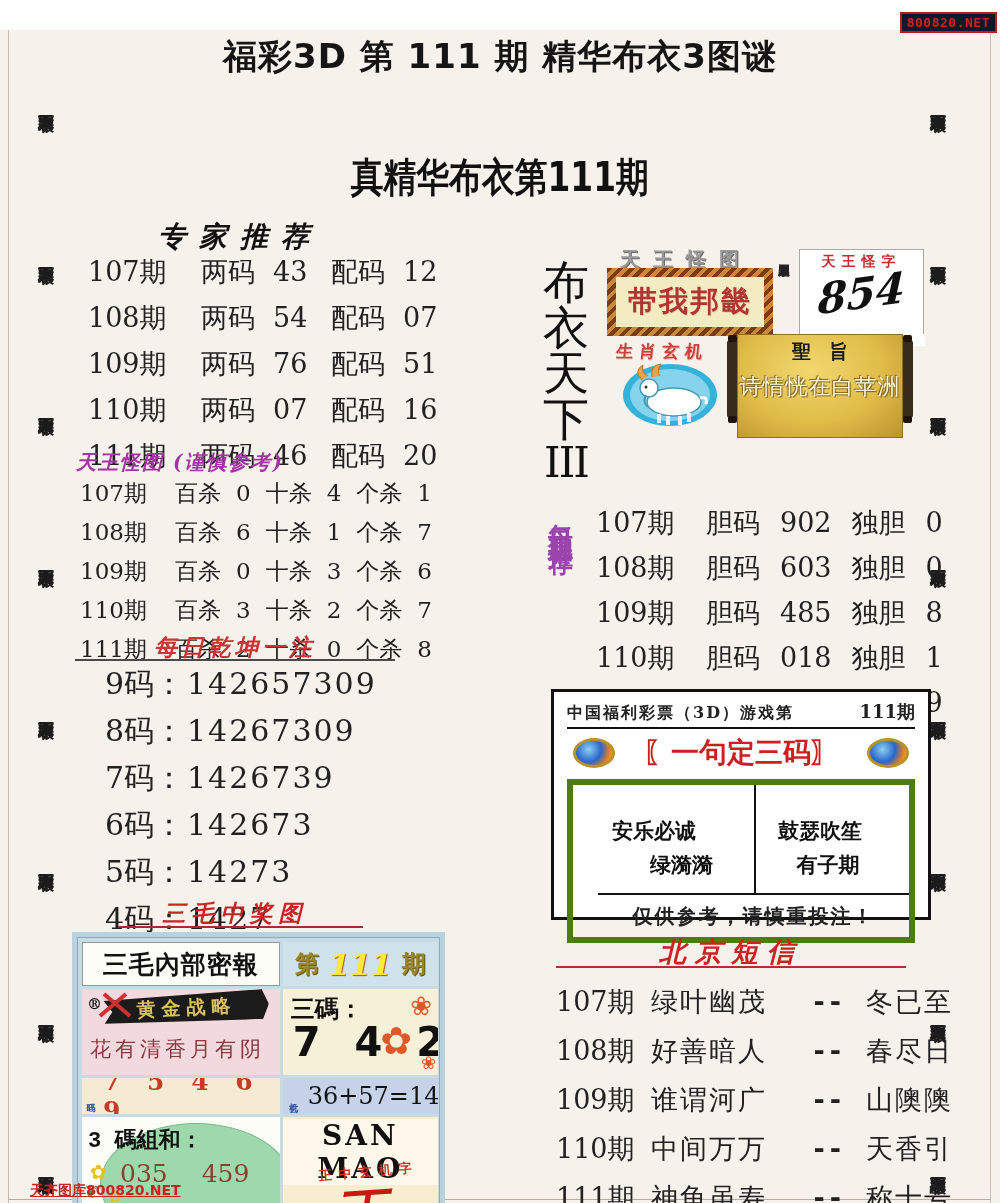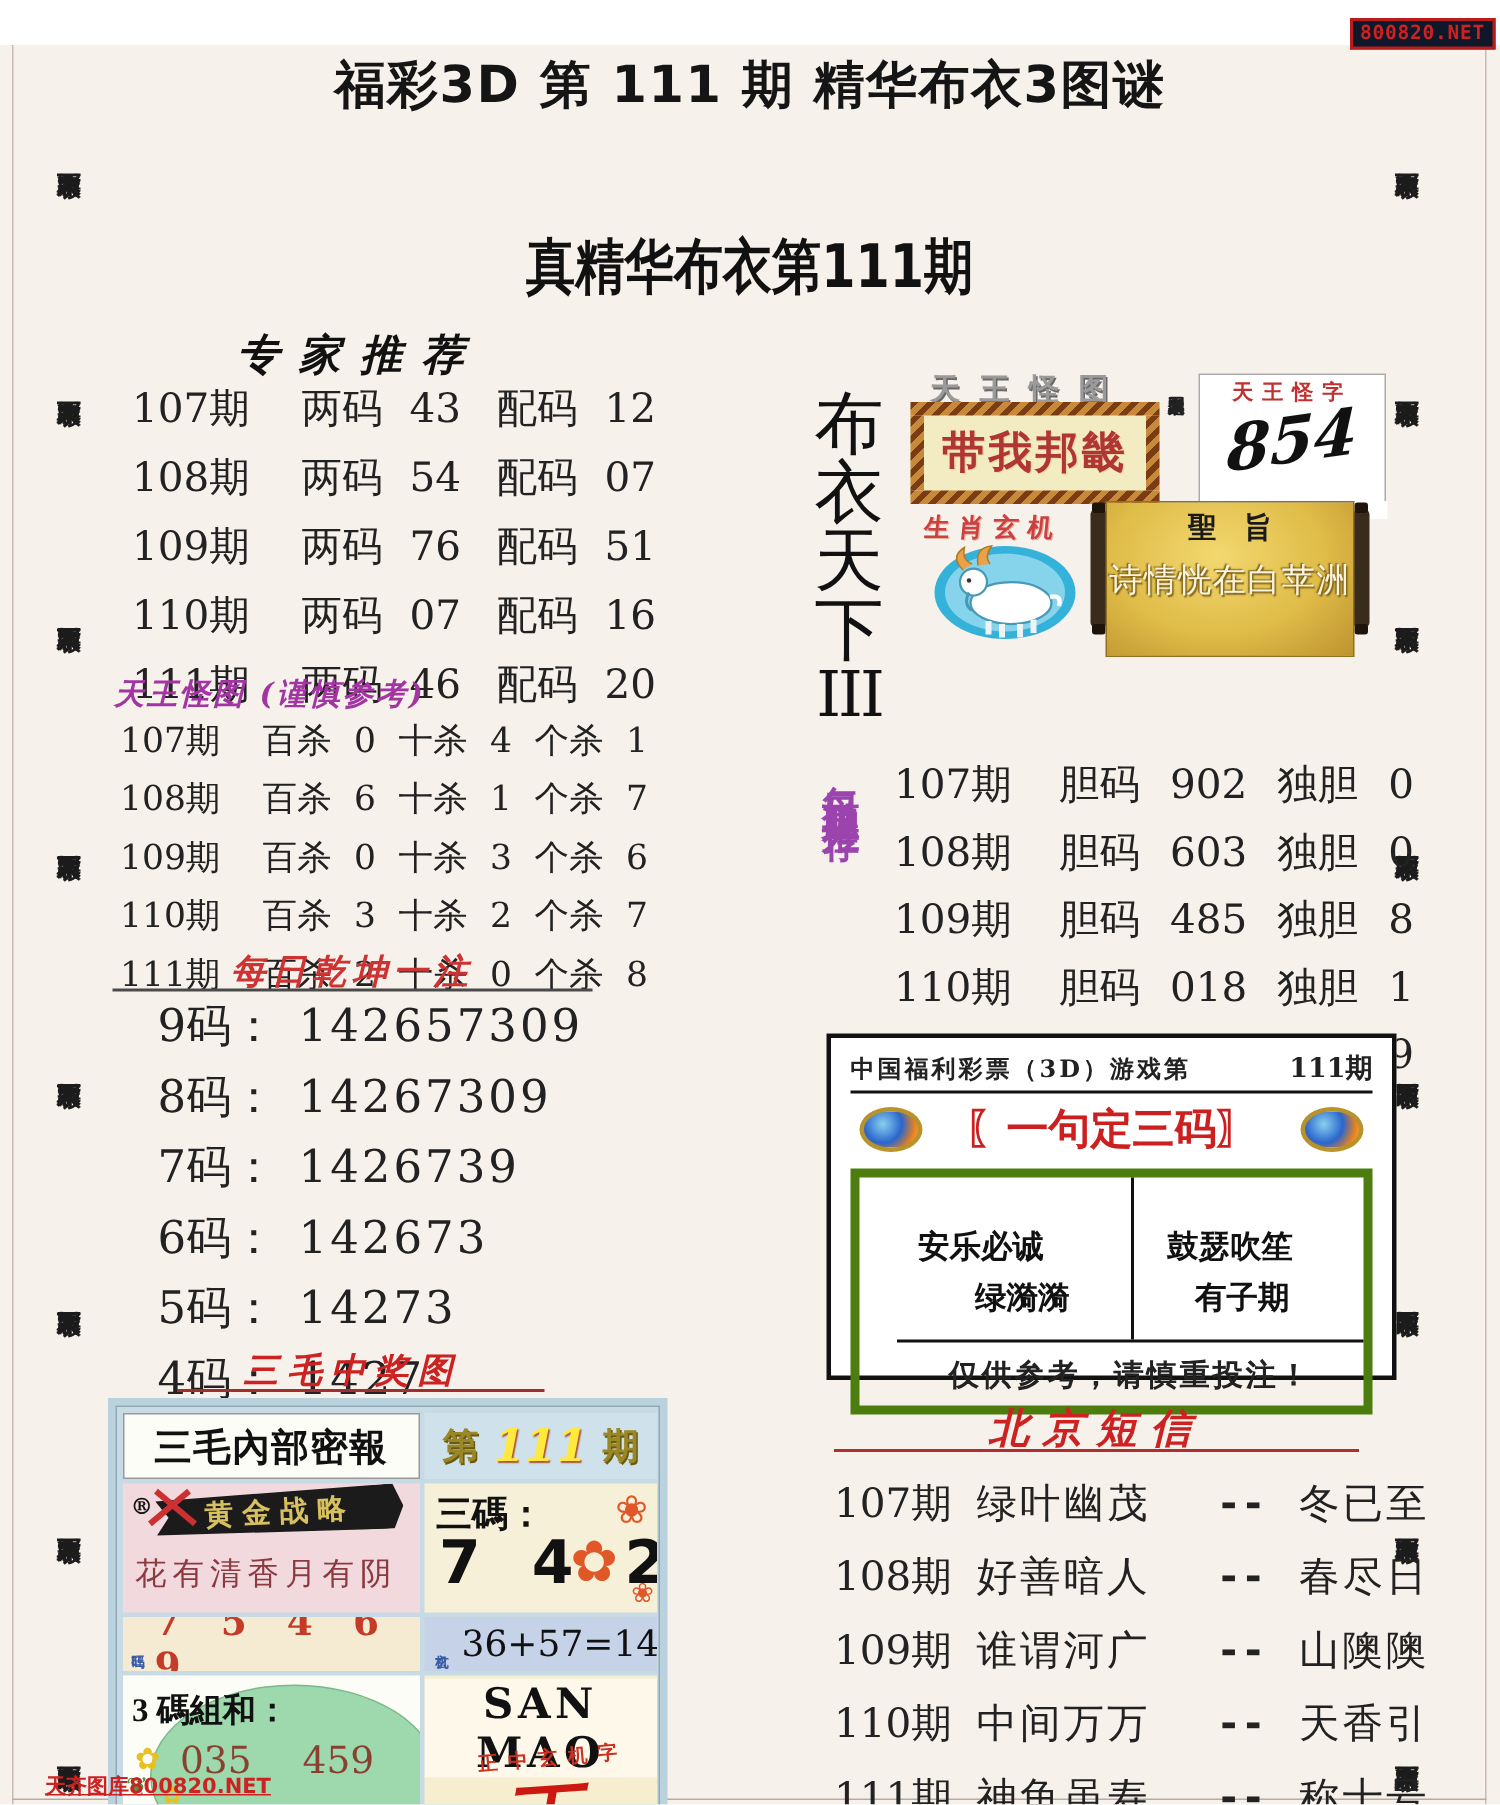--- a/index.html
+++ b/index.html
@@ -37,21 +37,21 @@
   .kill-title{left:76px;top:449px;font-size:20px;font-weight:bold;font-style:italic;
               color:#a335a3;letter-spacing:2px;}
   .kill-rows{left:80px;top:478px;display:flex;flex-direction:column;gap:8px;font-size:23px;}
   .krow{display:flex;gap:15px;align-items:baseline;}
   .krow .iss{width:80px;}
   
   .qk-title{left:90px;top:632px;width:290px;text-align:center;color:#cc3333;font-weight:bold;
             font-style:italic;font-size:23px;letter-spacing:4px;}
   .qk-line{left:75px;top:659px;width:320px;height:2px;background:#4a4a4a;}
   .qk-rows{left:105px;top:664px;display:flex;flex-direction:column;gap:6px;font-size:30px;}
-  .qrow{display:flex;gap:12px;align-items:baseline;}
+  .qrow{display:flex;align-items:baseline;}
   .qrow .lab{min-width:82px;}
   .qrow .val{letter-spacing:2px;}
   
   .sm-title{left:95px;top:898px;width:280px;text-align:center;color:#cc2222;font-weight:bold;
             font-style:italic;font-size:23px;letter-spacing:6px;}
   .sm-line{left:118px;top:926px;width:245px;height:2px;background:#a03030;}
   .sm-frame{left:72px;top:932px;width:373px;height:288px;background:#b9d2de;padding:5px;box-sizing:border-box;}
   .sm-inner{width:100%;height:100%;box-sizing:border-box;background:#c8dae4;border:1px solid #8fa9b5;
             padding:4px;display:grid;grid-template-columns:56% 44%;grid-template-rows:44px 86px 36px auto;gap:3px;}
   .cell{position:relative;overflow:hidden;}
@@ -78,21 +78,21 @@
   .flower{position:absolute;color:#e05828;}
   .c-code{background:#f5ead2;display:flex;align-items:center;gap:8px;padding-left:4px;}
   .tinylab{writing-mode:vertical-rl;text-orientation:upright;font-size:9px;line-height:1;
            color:#3a5ca8;font-weight:bold;}
   .code-digits{color:#c43c28;font-size:25px;font-weight:bold;letter-spacing:9px;}
   .c-formula{background:#c5d2e8;display:flex;align-items:center;gap:10px;padding-left:6px;}
   .formula{font-size:24px;color:#111;}
   .c-combo{background:#fdfdf8;}
   .ellipse{position:absolute;left:18px;top:6px;width:190px;height:120px;border-radius:50%;
            background:#9ed8ad;border:1px solid #7ab88a;}
-  .combo-lab{position:absolute;left:6px;top:8px;font-family:Liberation Serif, serif;
+  .combo-lab{position:absolute;left:6px;top:8px;font-family:Liberation Mono, monospace;
              font-weight:bold;font-size:22px;color:#111;}
   .combo-r1{position:absolute;left:38px;top:42px;display:flex;gap:34px;color:#8a4030;font-size:25px;}
   .bloom{position:absolute;color:#e8c020;}
   .leafy{position:absolute;color:#4a9a4a;}
   .c-stamp{background:#f7eed0;}
   .sanmao-en{position:absolute;left:0;top:2px;width:100%;text-align:center;font-weight:bold;
              font-size:28px;letter-spacing:3px;color:#111;background:#fdf8ea;}
   .stamp-small{position:absolute;left:8px;top:46px;width:100%;text-align:center;color:#cc3020;
                font-size:13px;letter-spacing:7px;font-weight:bold;transform:rotate(-5deg);}
   .stamp-big{position:absolute;left:50%;top:62px;transform:translateX(-50%) rotate(-4deg);

